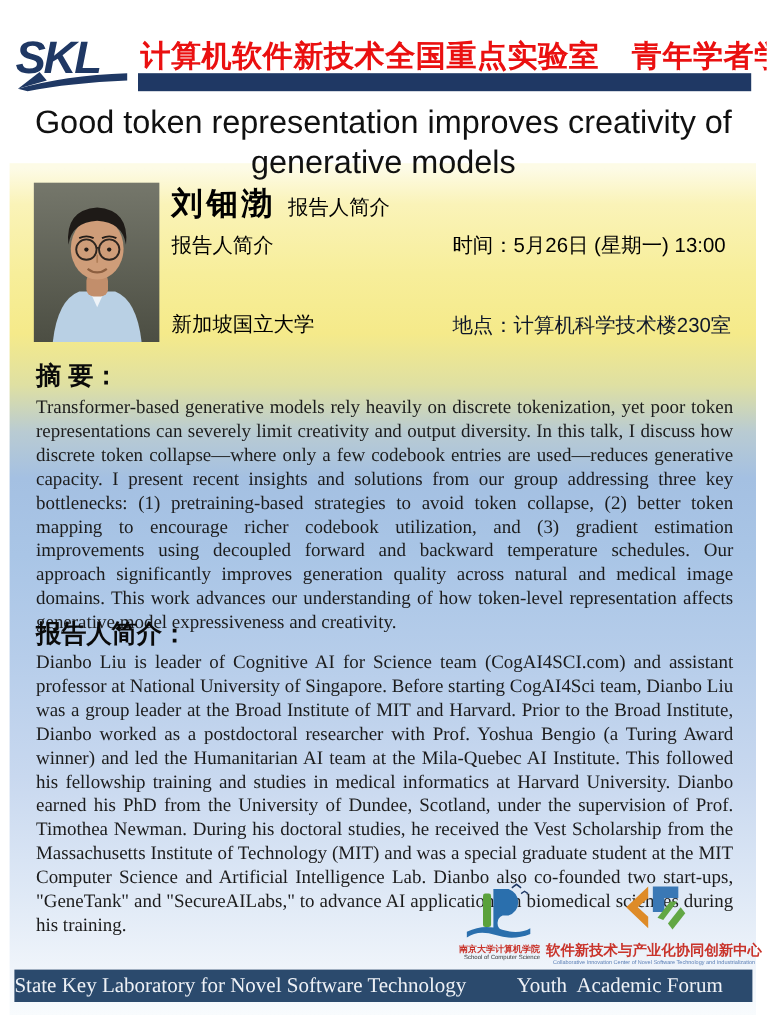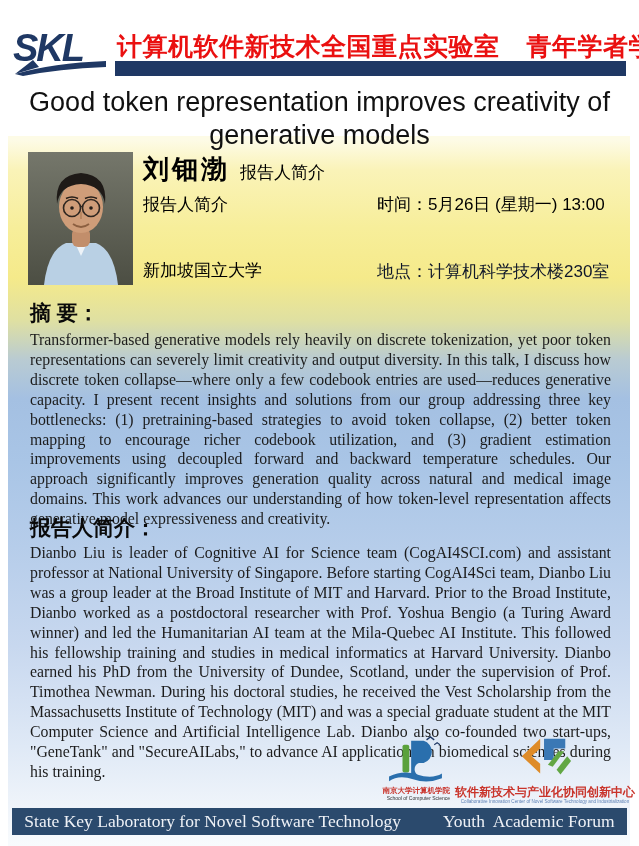--- a/index.html
+++ b/index.html
@@ -57,21 +57,21 @@
   .logo-left svg{width:62px; height:50px; display:block; margin:0 auto;}
   .logo-left .cn{font-size:7.5px; font-weight:bold; color:#c9342b; line-height:9px; white-space:nowrap;}
   .logo-left .en{font-size:5px; color:#333; line-height:6px; white-space:nowrap;}
   .logo-right{position:absolute; left:455px; top:735px; width:180px; text-align:center;}
   .logo-right svg{width:56px; height:50px; display:block; margin:0 auto;}
   .logo-right .cn{font-size:12px; font-weight:bold; color:#c9342b; line-height:14px; white-space:nowrap;}
   .logo-right .en{font-size:4.6px; color:#5b7fb5; line-height:6px; white-space:nowrap;}
   
   .footer-bar{
     position:absolute; left:12px; top:808px; width:615px; height:27px;
-    background:#2b4a6d; display:flex; align-items:center; justify-content:center;
+    background:#2b4a6d; display:flex; align-items:center; justify-content:flex-start;
     font-family:"Liberation Serif", serif; font-size:17.5px; color:#eef1f6;
   }
   .footer-bar .seg{white-space:pre;}
   .footer-bar .fgap{display:inline-block; width:42px;}
 </style>
 </head>
 <body>
 
 <div class="page">
   <div class="bg-band"></div>

